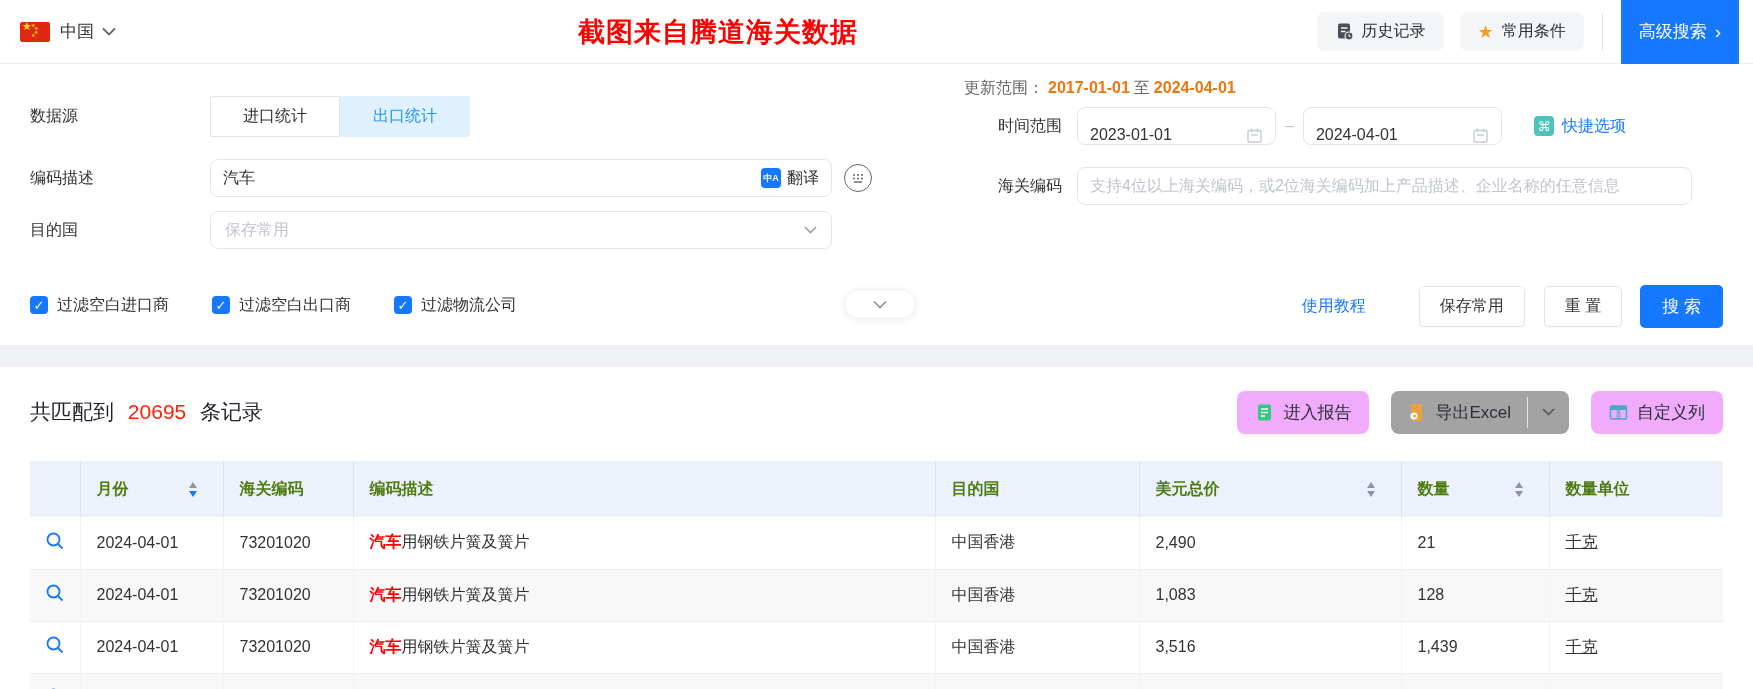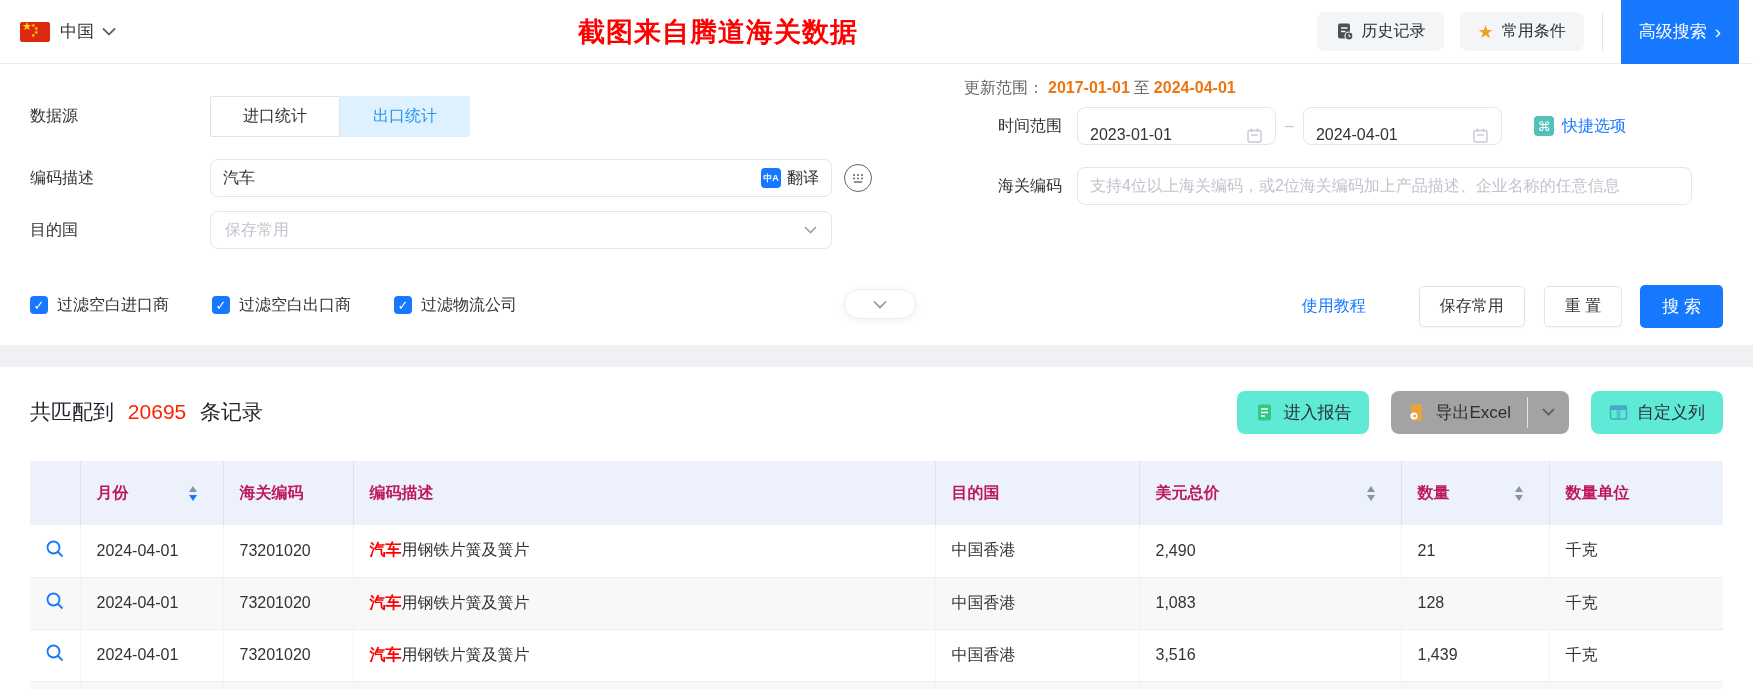--- a/index.html
+++ b/index.html
@@ -90,46 +90,46 @@
     font-size:17px; color:#fff; cursor:pointer; font-family:inherit; margin-left:18px; white-space:nowrap; }
 
   .band { height:22px; background:#eff1f4; }
 
   
   .results { background:#fff; padding:0 30px; }
   .summary-row { display:flex; align-items:center; margin-top:22px; height:46px; }
   .summary { font-size:21px; font-weight:normal; color:#1f2329; }
   .summary .count { color:#ff2000; margin:0 8px; }
   .toolbar { margin-left:auto; display:flex; align-items:center; }
-  .tbtn { display:flex; align-items:center; gap:9px; background:#5eead4; border:none;
+  .tbtn { display:flex; align-items:center; gap:9px; background:#f0abfc; border:none;
     border-radius:8px; padding:10px 18px; font-size:17px; color:#2a2f36; cursor:pointer;
     font-family:inherit; margin-left:22px; }
   .split { display:flex; align-items:stretch; margin-left:22px; background:#a3a3a3; border-radius:8px; }
   .split .main { display:flex; align-items:center; gap:9px; padding:10px 16px; font-size:17px;
     color:#2a2f36; cursor:pointer; }
   .split .sep { width:1px; background:#e3e5e9; margin:6px 0; }
   .split .caret-part { display:flex; align-items:center; padding:0 14px; cursor:pointer; }
 
   table { width:1693px; table-layout:fixed; border-collapse:collapse; margin-top:26px; }
   col.c-ic{width:50px} col.c-month{width:143px} col.c-hs{width:130px} col.c-desc{width:582px}
   col.c-dest{width:204px} col.c-usd{width:262px} col.c-qty{width:148px} col.c-unit{width:174px}
-  thead th { background:#edf1fb; height:64px; text-align:left; font-size:16px; font-weight:bold;
-    color:#be185d; padding:0 0 0 16px; border-right:1px solid #dde1ec; }
+  thead th { background:#edf1fb; height:56px; text-align:left; font-size:16px; font-weight:bold;
+    color:#4d7c0f; padding:0 0 0 16px; border-right:1px solid #dde1ec; }
   thead th:first-child { padding:0; }
   thead th:last-child { border-right:none; }
   .th-flex { display:flex; align-items:center; justify-content:space-between; padding-right:26px; }
   .caret { display:inline-flex; flex-direction:column; gap:3px; }
   .caret .up { width:0; height:0; border-left:4.5px solid transparent; border-right:4.5px solid transparent;
     border-bottom:6px solid #8a94a6; }
   .caret .down { width:0; height:0; border-left:4.5px solid transparent; border-right:4.5px solid transparent;
     border-top:6px solid #8a94a6; }
   .caret.desc .down { border-top-color:#1677ff; }
   tbody td { height:52px; font-size:16px; color:#333; padding:0 0 0 16px;
     border-bottom:1px solid #ededf0; border-right:1px solid #f3f4f6; background:#fff; }
-  tbody td:last-child { border-right:none; }
+  tbody td:last-child { border-right:none;text-decoration:underline; }
   tbody tr.alt td { background:#f8f8f9; }
   td.icon-cell { padding:0; text-align:center; cursor:pointer; }
   .hl { color:#fe0000; font-weight:bold; }
 </style>
 </head>
 <body>
 
 <div class="topbar">
   <div class="country">
     <div class="flag">

